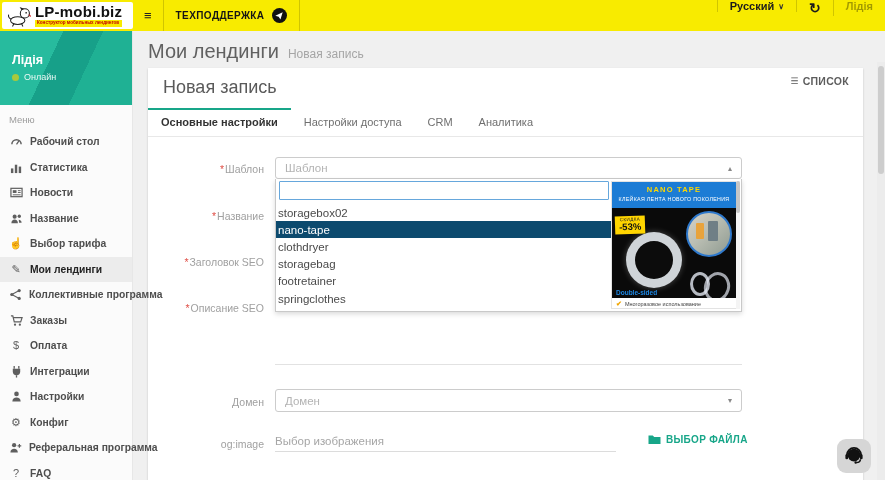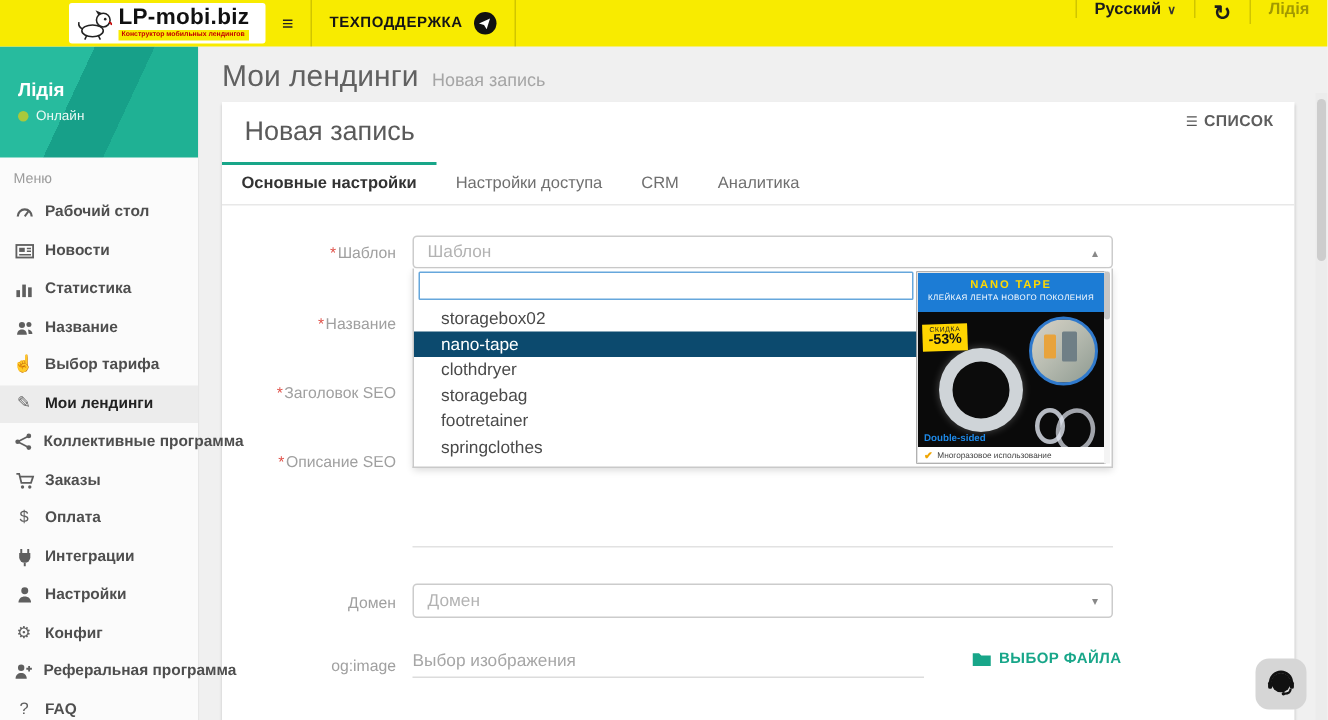--- a/index.html
+++ b/index.html
@@ -1,20 +1,20 @@
 <!DOCTYPE html>
 <html><head>
 <meta charset="utf-8">
 <style>
   * { margin:0; padding:0; box-sizing:border-box; }
   html,body { width:885px; height:480px; overflow:hidden; font-family:"Liberation Sans", sans-serif; background:#f0f0f0; }
   .frame { position:relative; width:885px; height:480px; overflow:hidden; }
 
   
-  .topbar { position:absolute; top:0; left:0; right:0; height:31px; background:#f8eb00; display:flex; align-items:stretch; z-index:50;padding-left:44px; }
+  .topbar { position:absolute; top:0; left:0; right:0; height:31px; background:#f8eb00; display:flex; align-items:stretch; z-index:50; }
   .logo-box { width:131px; margin:2px 0 2px 2px; background:#fff; border-radius:2px; display:flex; align-items:center; padding:1px 4px; gap:3px; }
   .logo-text { display:flex; flex-direction:column; line-height:1; }
   .logo-title { font-size:15px; font-weight:bold; color:#111; letter-spacing:0.2px; }
   .logo-sub { font-size:4.6px; color:#c40000; background:#f8eb00; padding:1px 2px; margin-top:1px; font-weight:bold; }
   .tb-sec { display:flex; align-items:center; border-right:1px solid rgba(0,0,0,0.16); padding:0 12px; }
   .hamburger { font-size:13px; color:#222; font-weight:bold; padding:0 11px; cursor:pointer; }
   .support { gap:7px; cursor:pointer; }
   .support-label { font-size:10px; font-weight:bold; color:#151515; letter-spacing:0.4px; }
   .tg-circle { width:15px; height:15px; border-radius:50%; background:#111; display:flex; align-items:center; justify-content:center; }
   .tb-spacer { flex:1; }
@@ -63,21 +63,21 @@
   .flabel .req { color:#e05048; margin-right:1px; }
   .ctl-underline { position:absolute; left:127px; width:467px; border-bottom:1px solid #e2e2e2; height:22px; }
   .sel-box { position:absolute; left:127px; width:467px; height:22px; border:1px solid #ccc; border-radius:3px; background:#fff; display:flex; align-items:center; padding:0 9px; cursor:pointer; }
   .sel-ph { font-size:11.5px; color:#b3b3b3; flex:1; }
   .sel-caret { font-size:8px; color:#888; }
 
   
   .dropdown { position:absolute; left:127px; top:111px; width:467px; height:133px; background:#fff; border:1px solid #c9c9c9; border-top:none; box-shadow:0 2px 5px rgba(0,0,0,0.15); z-index:30; }
   .dd-search { position:absolute; left:3px; top:2px; width:330px; height:19px; border:1px solid #66a7dc; border-radius:1px; font-size:11px; padding:0 4px; outline:none; font-family:"Liberation Sans",sans-serif; }
   .dd-list { position:absolute; left:0; top:25px; width:335px; }
-  .dd-opt { height:17.2px; display:flex; align-items:center; padding-left:18px; font-size:11.5px; color:#4a4a4a; cursor:pointer; }
+  .dd-opt { height:17.2px; display:flex; align-items:center; padding-left:2px; font-size:11.5px; color:#4a4a4a; cursor:pointer; }
   .dd-opt.hl { background:#0c4a6e; color:#fff; }
   .dd-scroll { position:absolute; right:1px; top:2px; width:4px; height:128px; background:#f4f4f4; }
   .dd-scroll .thumb { position:absolute; left:0; top:0; width:4px; height:32px; background:#c6c6c6; border-radius:2px; }
 
   
   .preview { position:absolute; left:335px; top:2px; width:126px; height:128px; border:1px solid #e3e3e3; overflow:hidden; background:#000; }
   .pv-head { height:26px; background:#1c7cd5; text-align:center; }
   .pv-title { font-size:7.5px; font-weight:bold; color:#ffd800; letter-spacing:1.2px; padding-top:3px; }
   .pv-sub { font-size:5.3px; color:#fff; letter-spacing:0.3px; margin-top:2px; }
   .pv-body { position:relative; height:90px; background:#0a0a0a; overflow:hidden; }
@@ -171,36 +171,36 @@
             <svg width="13" height="13" viewBox="0 0 14 14">
               <path d="M2 10a5 5 0 0 1 10 0" fill="none" stroke="#5f5f5f" stroke-width="1.6"></path>
               <path d="M7 10 L9.6 6.4" stroke="#5f5f5f" stroke-width="1.4"></path>
             </svg>
           </span>
         <span class="mtext">Рабочий стол</span>
       </div>
       <div class="mitem">
         <span class="micon">
             <svg width="13" height="13" viewBox="0 0 14 14">
+              <rect x="1" y="8" width="2.6" height="5" fill="#5f5f5f"></rect>
+              <rect x="5.2" y="4" width="2.6" height="9" fill="#5f5f5f"></rect>
+              <rect x="9.4" y="6" width="2.6" height="7" fill="#5f5f5f"></rect>
+            </svg>
+          </span>
+        <span class="mtext">Статистика</span>
+      </div>
+      <div class="mitem">
+        <span class="micon">
+            <svg width="13" height="13" viewBox="0 0 14 14">
               <rect x="1" y="2.5" width="12" height="9" fill="none" stroke="#5f5f5f" stroke-width="1.3"></rect>
               <rect x="3" y="4.5" width="4" height="3" fill="#5f5f5f"></rect>
               <path d="M8.5 5h3M8.5 7h3M3 9.5h8.5" stroke="#5f5f5f" stroke-width="1"></path>
             </svg>
           </span>
         <span class="mtext">Новости</span>
-      </div>
-      <div class="mitem">
-        <span class="micon">
-            <svg width="13" height="13" viewBox="0 0 14 14">
-              <rect x="1" y="8" width="2.6" height="5" fill="#5f5f5f"></rect>
-              <rect x="5.2" y="4" width="2.6" height="9" fill="#5f5f5f"></rect>
-              <rect x="9.4" y="6" width="2.6" height="7" fill="#5f5f5f"></rect>
-            </svg>
-          </span>
-        <span class="mtext">Статистика</span>
       </div>
       <div class="mitem">
         <span class="micon">
             <svg width="13" height="13" viewBox="0 0 14 14">
               <circle cx="5" cy="5" r="2.2" fill="#5f5f5f"></circle>
               <path d="M1.5 12c0-2.5 1.6-3.8 3.5-3.8S8.5 9.5 8.5 12z" fill="#5f5f5f"></path>
               <circle cx="10" cy="4.6" r="1.8" fill="#5f5f5f"></circle>
               <path d="M9.4 8.3c1.9.2 3.1 1.4 3.1 3.2H9.8z" fill="#5f5f5f"></path>
             </svg>
           </span>

